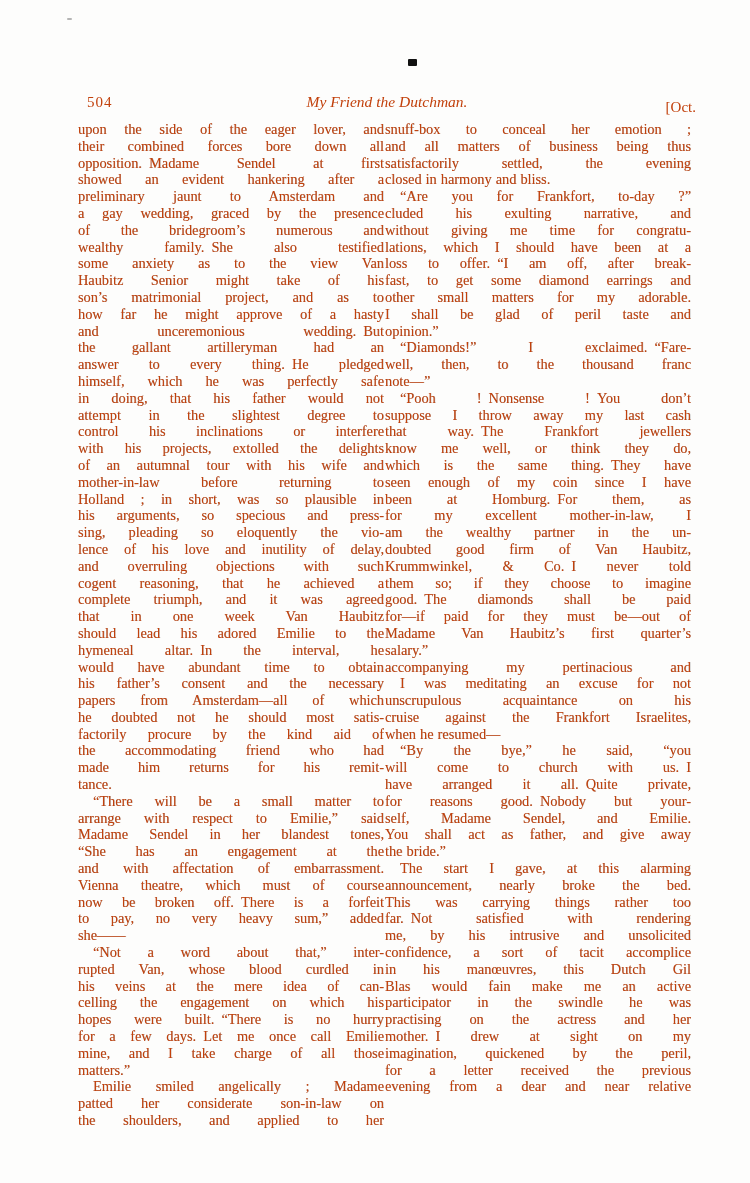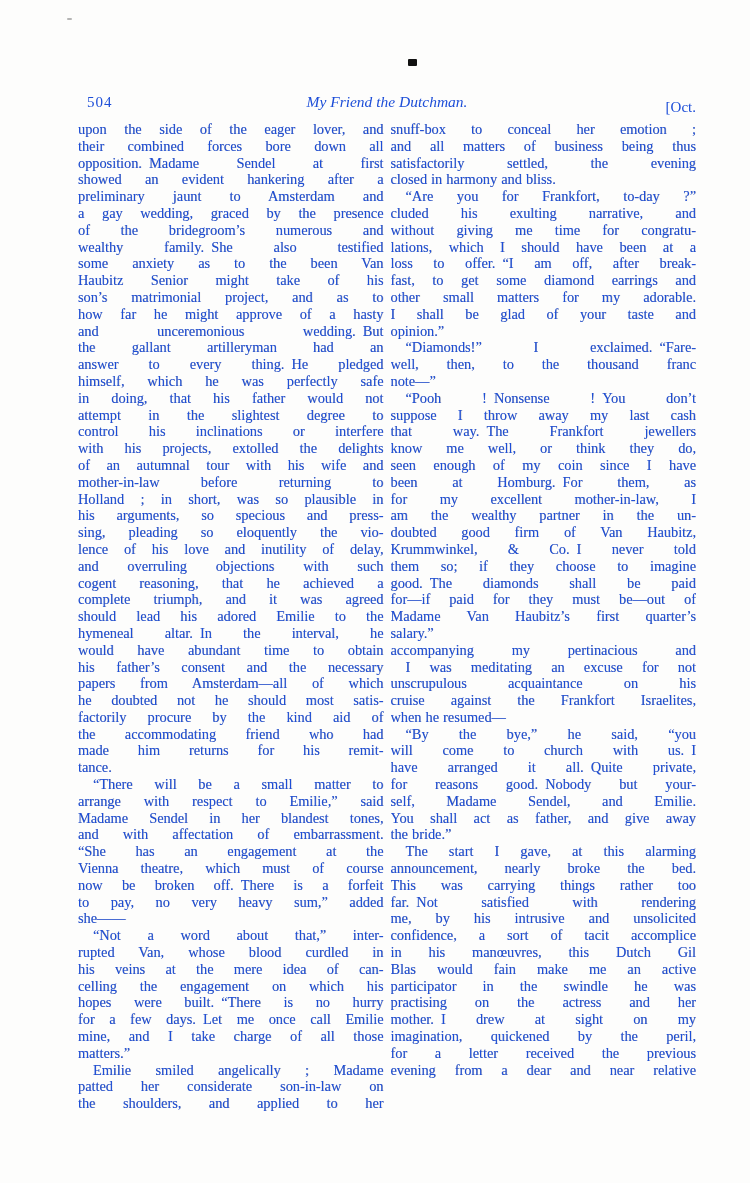--- a/index.html
+++ b/index.html
@@ -6,40 +6,40 @@
   body {
     width: 750px; height: 1183px;
     background: #ffffff;
     font-family: "Liberation Serif", "DejaVu Serif", serif;
     position: relative;
     overflow: hidden;
   }
   .page {
     position: absolute; inset: 0;
     background: #fdfdfc;
-    color: #1d4ed8;
+    color: #c2410c;
   }
   .header {
     position: absolute; left: 78px; top: 93px; width: 618px; height: 20px;
     font-size: 15px;
   }
   .page-number {
     position: absolute; left: 9px; top: 1px;
     letter-spacing: 1px;
   }
   .running-title {
     position: absolute; left: 0; right: 0; top: 0; text-align: center;
     font-style: italic; font-size: 15.5px;
   }
   .issue-date {
     position: absolute; right: 0; top: 6px;
   }
   .columns {
     position: absolute; left: 78px; top: 121px; width: 618px;
-    display: flex; gap: 7px;
+    display: flex; gap: 1px;
   }
   .col { width: 306px; font-size: 14.3px; }
   .line {
     height: 16.8px; line-height: 16.8px;
     text-align: justify; text-align-last: justify;
     overflow: hidden;
     text-shadow: 0.3px 0.3px 0.5px rgba(45,40,38,0.35);
     word-spacing: 0.5px;
   }
   .line.end { text-align-last: left; }
@@ -67,56 +67,57 @@
   <div class="columns">
     <div class="col">
         <div class="line">upon the side of the eager lover, and</div>
         <div class="line">their combined forces bore down all</div>
         <div class="line">opposition. Madame Sendel at first</div>
         <div class="line">showed an evident hankering after a</div>
         <div class="line">preliminary jaunt to Amsterdam and</div>
         <div class="line">a gay wedding, graced by the presence</div>
         <div class="line">of the bridegroom’s numerous and</div>
         <div class="line">wealthy family. She also testified</div>
-        <div class="line">some anxiety as to the been Van</div>
+        <div class="line">some anxiety as to the view Van</div>
         <div class="line">Haubitz Senior might take of his</div>
         <div class="line">son’s matrimonial project, and as to</div>
         <div class="line">how far he might approve of a hasty</div>
         <div class="line">and unceremonious wedding. But</div>
         <div class="line">the gallant artilleryman had an</div>
         <div class="line">answer to every thing. He pledged</div>
         <div class="line">himself, which he was perfectly safe</div>
         <div class="line">in doing, that his father would not</div>
         <div class="line">attempt in the slightest degree to</div>
         <div class="line">control his inclinations or interfere</div>
         <div class="line">with his projects, extolled the delights</div>
         <div class="line">of an autumnal tour with his wife and</div>
         <div class="line">mother-in-law before returning to</div>
         <div class="line">Holland ; in short, was so plausible in</div>
         <div class="line">his arguments, so specious and press-</div>
         <div class="line">sing, pleading so eloquently the vio-</div>
         <div class="line">lence of his love and inutility of delay,</div>
         <div class="line">and overruling objections with such</div>
         <div class="line">cogent reasoning, that he achieved a</div>
         <div class="line">complete triumph, and it was agreed</div>
+        <div class="line">that in one week Van Haubitz</div>
         <div class="line">should lead his adored Emilie to the</div>
         <div class="line">hymeneal altar. In the interval, he</div>
         <div class="line">would have abundant time to obtain</div>
         <div class="line">his father’s consent and the necessary</div>
         <div class="line">papers from Amsterdam—all of which</div>
         <div class="line">he doubted not he should most satis-</div>
         <div class="line">factorily procure by the kind aid of</div>
         <div class="line">the accommodating friend who had</div>
         <div class="line">made him returns for his remit-</div>
         <div class="line end">tance.</div>
         <div class="line indent">“There will be a small matter to</div>
         <div class="line">arrange with respect to Emilie,” said</div>
         <div class="line">Madame Sendel in her blandest tones,</div>
+        <div class="line">“She has an engagement at the</div>
         <div class="line">and with affectation of embarrassment.</div>
-        <div class="line">“She has an engagement at the</div>
         <div class="line">Vienna theatre, which must of course</div>
         <div class="line">now be broken off. There is a forfeit</div>
         <div class="line">to pay, no very heavy sum,” added</div>
         <div class="line end">she——</div>
         <div class="line indent">“Not a word about that,” inter-</div>
         <div class="line">rupted Van, whose blood curdled in</div>
         <div class="line">his veins at the mere idea of can-</div>
         <div class="line">celling the engagement on which his</div>
         <div class="line">hopes were built. “There is no hurry</div>
         <div class="line">for a few days. Let me once call Emilie</div>
@@ -131,29 +132,30 @@
         <div class="line">and all matters of business being thus</div>
         <div class="line">satisfactorily settled, the evening</div>
         <div class="line end">closed in harmony and bliss.</div>
         <div class="line indent">“Are you for Frankfort, to-day ?”</div>
         <div class="line">cluded his exulting narrative, and</div>
         <div class="line">without giving me time for congratu-</div>
         <div class="line">lations, which I should have been at a</div>
         <div class="line">loss to offer. “I am off, after break-</div>
         <div class="line">fast, to get some diamond earrings and</div>
         <div class="line">other small matters for my adorable.</div>
-        <div class="line">I shall be glad of your taste and</div>
+        <div class="line">I shall be glad of peril taste and</div>
         <div class="line end">opinion.”</div>
         <div class="line indent">“Diamonds!” I exclaimed. “Fare-</div>
         <div class="line">well, then, to the thousand franc</div>
         <div class="line end">note—”</div>
         <div class="line indent">“Pooh ! Nonsense ! You don’t</div>
         <div class="line">suppose I throw away my last cash</div>
         <div class="line">that way. The Frankfort jewellers</div>
         <div class="line">know me well, or think they do,</div>
+        <div class="line">which is the same thing. They have</div>
         <div class="line">seen enough of my coin since I have</div>
         <div class="line">been at Homburg. For them, as</div>
         <div class="line">for my excellent mother-in-law, I</div>
         <div class="line">am the wealthy partner in the un-</div>
         <div class="line">doubted good firm of Van Haubitz,</div>
         <div class="line">Krummwinkel, &amp; Co. I never told</div>
         <div class="line">them so; if they choose to imagine</div>
         <div class="line">good. The diamonds shall be paid</div>
         <div class="line">for—if paid for they must be—out of</div>
         <div class="line">Madame Van Haubitz’s first quarter’s</div>

